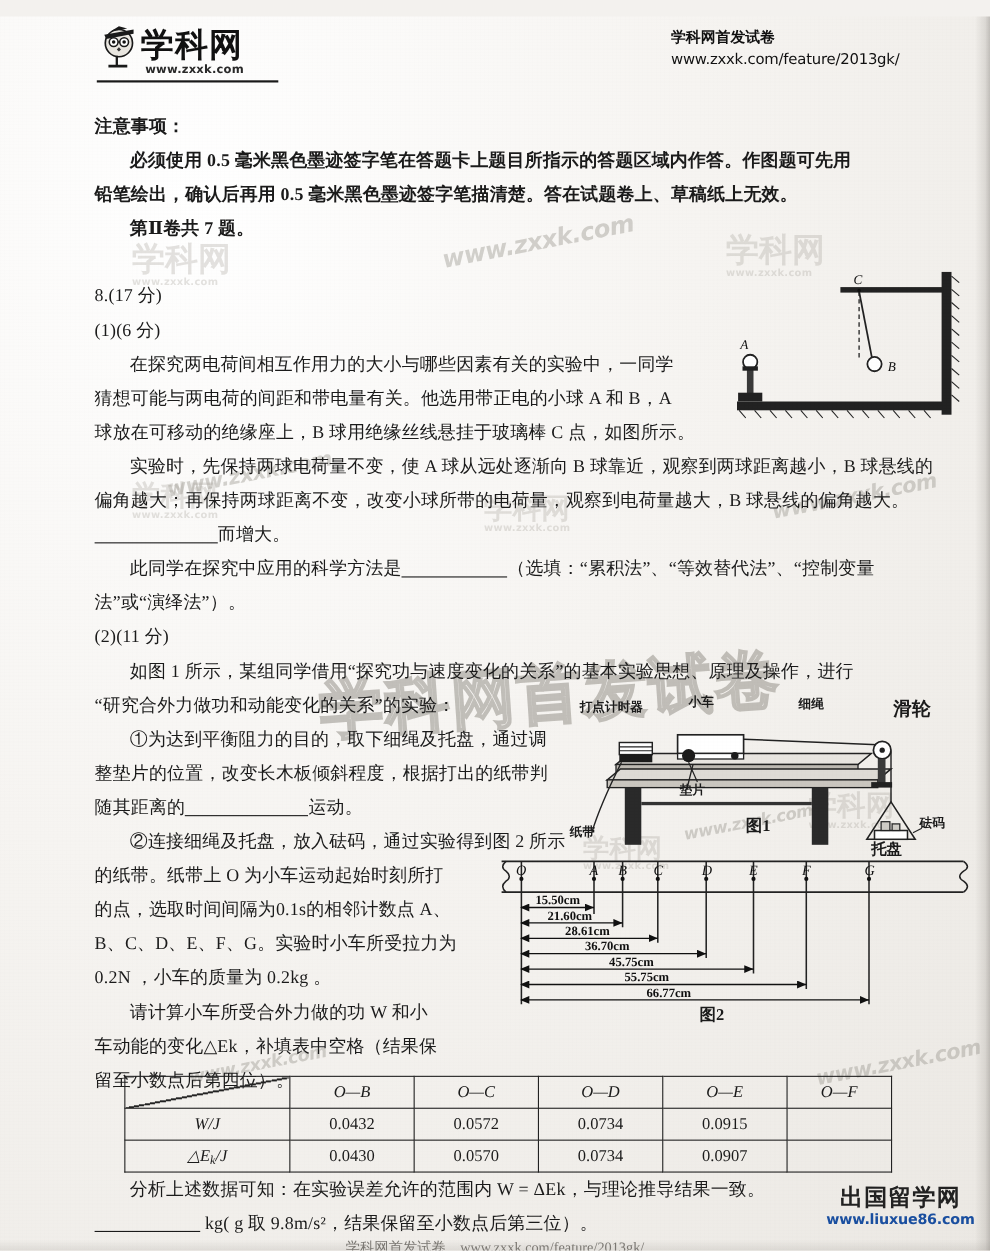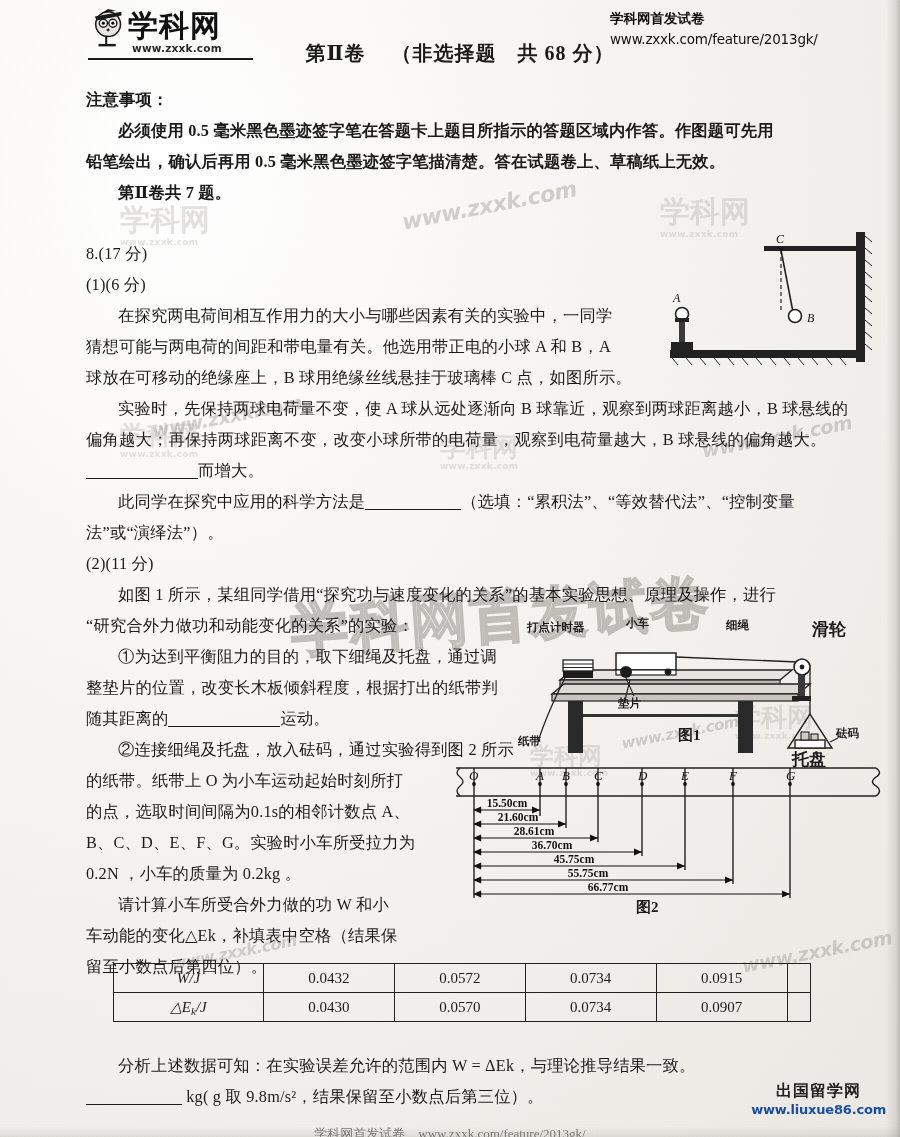--- a/index.html
+++ b/index.html
@@ -8,20 +8,21 @@
     width: 900px; height: 1137px;
     position: relative; overflow: hidden;
     background: #f3f1ee;
     font-family: "Liberation Serif", "DejaVu Serif", serif;
     color: #1b1b1b;
   }
   .page {
     position: absolute; inset: 0;
     background:
       radial-gradient(ellipse at 20% 15%, #ffffff 0%, #f6f4f1 45%, #ebe8e3 100%);
+    margin-top: 15px;
   }
   .grain { position:absolute; inset:0; opacity:.35; pointer-events:none;
     background-image:
       repeating-linear-gradient(0deg, rgba(0,0,0,.012) 0 1px, transparent 1px 3px),
       repeating-linear-gradient(90deg, rgba(0,0,0,.010) 0 1px, transparent 1px 4px);
   }
   .edge-right { position:absolute; top:0; right:0; width:14px; height:100%;
     background: linear-gradient(90deg, rgba(0,0,0,0) 0%, rgba(120,115,108,.18) 70%, rgba(90,85,80,.32) 100%); }
   .edge-bottom { position:absolute; bottom:0; left:0; width:100%; height:10px;
     background: linear-gradient(180deg, rgba(0,0,0,0) 0%, rgba(120,115,108,.16) 100%); }
@@ -76,21 +77,21 @@
     transform:rotate(-11deg); transform-origin:left top; }
   .wm-logo { font-size:30px; font-weight:bold; font-family:"DejaVu Sans", sans-serif;
     opacity:.30; color:#a6a29a; }
   .wm-logo .sm { display:block; font-size:9px; font-weight:bold; margin-top:-4px; letter-spacing:.3px; }
   .wm-big { position:absolute; left:290px; top:578px; font-size:58px; font-weight:bold;
     color:transparent; -webkit-text-stroke:2px rgba(150,146,138,.55);
     font-family:"DejaVu Sans", sans-serif; letter-spacing:2px;
     transform:rotate(-4deg); pointer-events:none; }
 
   .liuxue { position:absolute; right:14px; bottom:20px; text-align:center; }
-  .liuxue .t1 { font-family:"DejaVu Sans", sans-serif; font-size:16px; font-weight:bold; color:#222; letter-spacing:1px; }
+  .liuxue .t1 { font-family:"DejaVu Sans", sans-serif; font-size:21px; font-weight:bold; color:#222; letter-spacing:1px; }
   .liuxue .t2 { font-family:"DejaVu Sans", sans-serif; font-size:13px; font-weight:bold; color:#1a4fa0; letter-spacing:-.2px; }
 
   .footer-cut { position:absolute; left:0; bottom:0; width:900px; text-align:center;
     font-size:13px; color:#5d5a55; height:11px; overflow:hidden; line-height:16px; opacity:.8; }
 
   svg { display:block; }
 </style>
 </head>
 <body>
 
@@ -113,25 +114,20 @@
     <div class="logo-text">学科网</div>
     <div class="logo-url">www.zxxk.com</div>
     <div class="logo-rule"></div>
   </div>
 
   <div class="brand-right">
     <div class="brand-line1">学科网首发试卷</div>
     <div class="brand-line2">www.zxxk.com/feature/2013gk/</div>
   </div>
 
-  <div class="paper-title">
-    <span>第Ⅱ卷</span>
-    <span class="gap"></span>
-    <span>（非选择题　共 68 分）</span>
-  </div>
 
   <div class="wm wm-url" style="left:400px; top:210px;">www.zxxk.com</div>
   <div class="wm wm-url" style="left:150px; top:420px; font-size:19px;">www.zxxk.com</div>
   <div class="wm wm-url" style="left:700px; top:440px; font-size:19px;">www.zxxk.com</div>
   <div class="wm wm-url" style="left:740px; top:955px; font-size:19px;">www.zxxk.com</div>
   <div class="wm wm-url" style="left:170px; top:955px; font-size:16px;">www.zxxk.com</div>
   <div class="wm wm-url" style="left:620px; top:735px; font-size:15px;">www.zxxk.com</div>
 
   <div class="wm wm-logo" style="left:120px; top:200px;">
     <span>学科网</span>
@@ -309,21 +305,21 @@
       <line x1="96" y1="56" x2="104" y2="74" stroke="#222" stroke-width="1.1"></line>
       <line x1="300" y1="120" x2="308" y2="116" stroke="#222" stroke-width="1.1"></line>
     </svg>
     <div style="position:absolute; left:-3px; top:-2px; font-size:11.5px; font-weight:bold;">打点计时器</div>
     <div style="position:absolute; left:96px; top:-6px; font-size:11.5px; font-weight:bold;">小车</div>
     <div style="position:absolute; left:196px; top:-4px; font-size:11.5px; font-weight:bold;">细绳</div>
     <div style="position:absolute; left:282px; top:-4px; font-size:17px; font-weight:bold;">滑轮</div>
     <div style="position:absolute; left:-12px; top:112px; font-size:11.5px; font-weight:bold;">纸带</div>
     <div style="position:absolute; left:88px; top:74px; font-size:11.5px; font-weight:bold;">垫片</div>
     <div style="position:absolute; left:306px; top:104px; font-size:11.5px; font-weight:bold;">砝码</div>
-    <div style="position:absolute; left:262px; top:126px; font-size:17px; font-weight:bold;">托盘</div>
+    <div style="position:absolute; left:262px; top:126px; font-size:14px; font-weight:bold;">托盘</div>
     <div class="fig-cap" style="left:148px; top:104px;">图1</div>
   </div>
 
   <div class="fig" id="fig2">
     <svg viewBox="0 0 440 162" width="440" height="162">
 
       <line x1="4" y1="6" x2="424" y2="6" stroke="#222" stroke-width="1.5"></line>
       <line x1="4" y1="34" x2="424" y2="34" stroke="#222" stroke-width="1.5"></line>
 
       <path d="M8 6 q-6 5 0 9 q6 5 0 9 q-6 5 0 10" stroke="#222" stroke-width="1.4" fill="none"></path>
@@ -390,20 +386,28 @@
         <text x="122" y="101">45.75cm</text>
         <text x="136" y="115">55.75cm</text>
         <text x="156" y="129">66.77cm</text>
       </g>
     </svg>
     <div class="fig-cap" style="left:184px; top:136px;">图2</div>
   </div>
 
   <table class="dtable">
     <tbody>
+      <tr>
+        <td class="corner"></td>
+        <td class="hdr">O—B</td>
+        <td class="hdr">O—C</td>
+        <td class="hdr">O—D</td>
+        <td class="hdr">O—E</td>
+        <td class="hdr">O—F</td>
+      </tr>
       <tr>
         <td class="col-l hdr">W/J</td>
         <td>0.0432</td>
         <td>0.0572</td>
         <td>0.0734</td>
         <td>0.0915</td>
         <td></td>
       </tr>
       <tr>
         <td class="col-l hdr">

